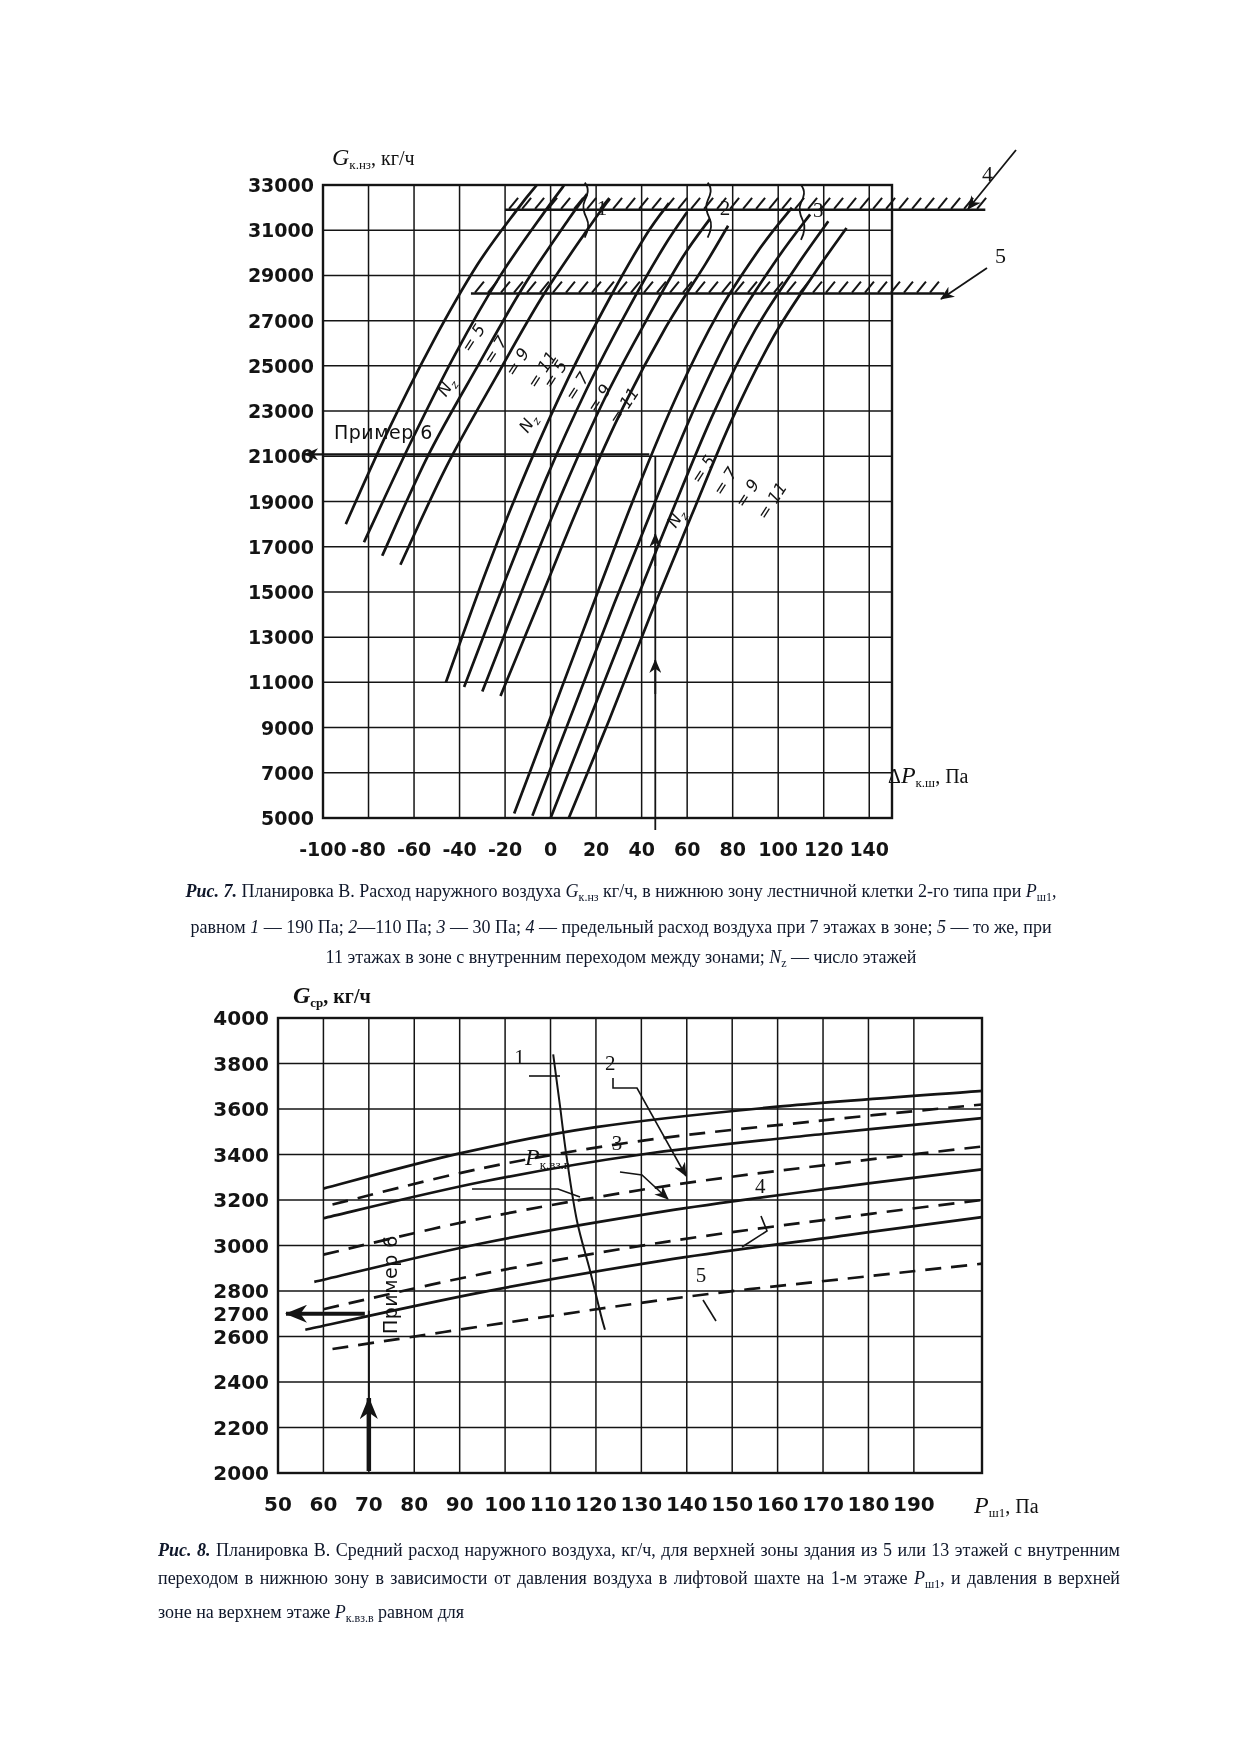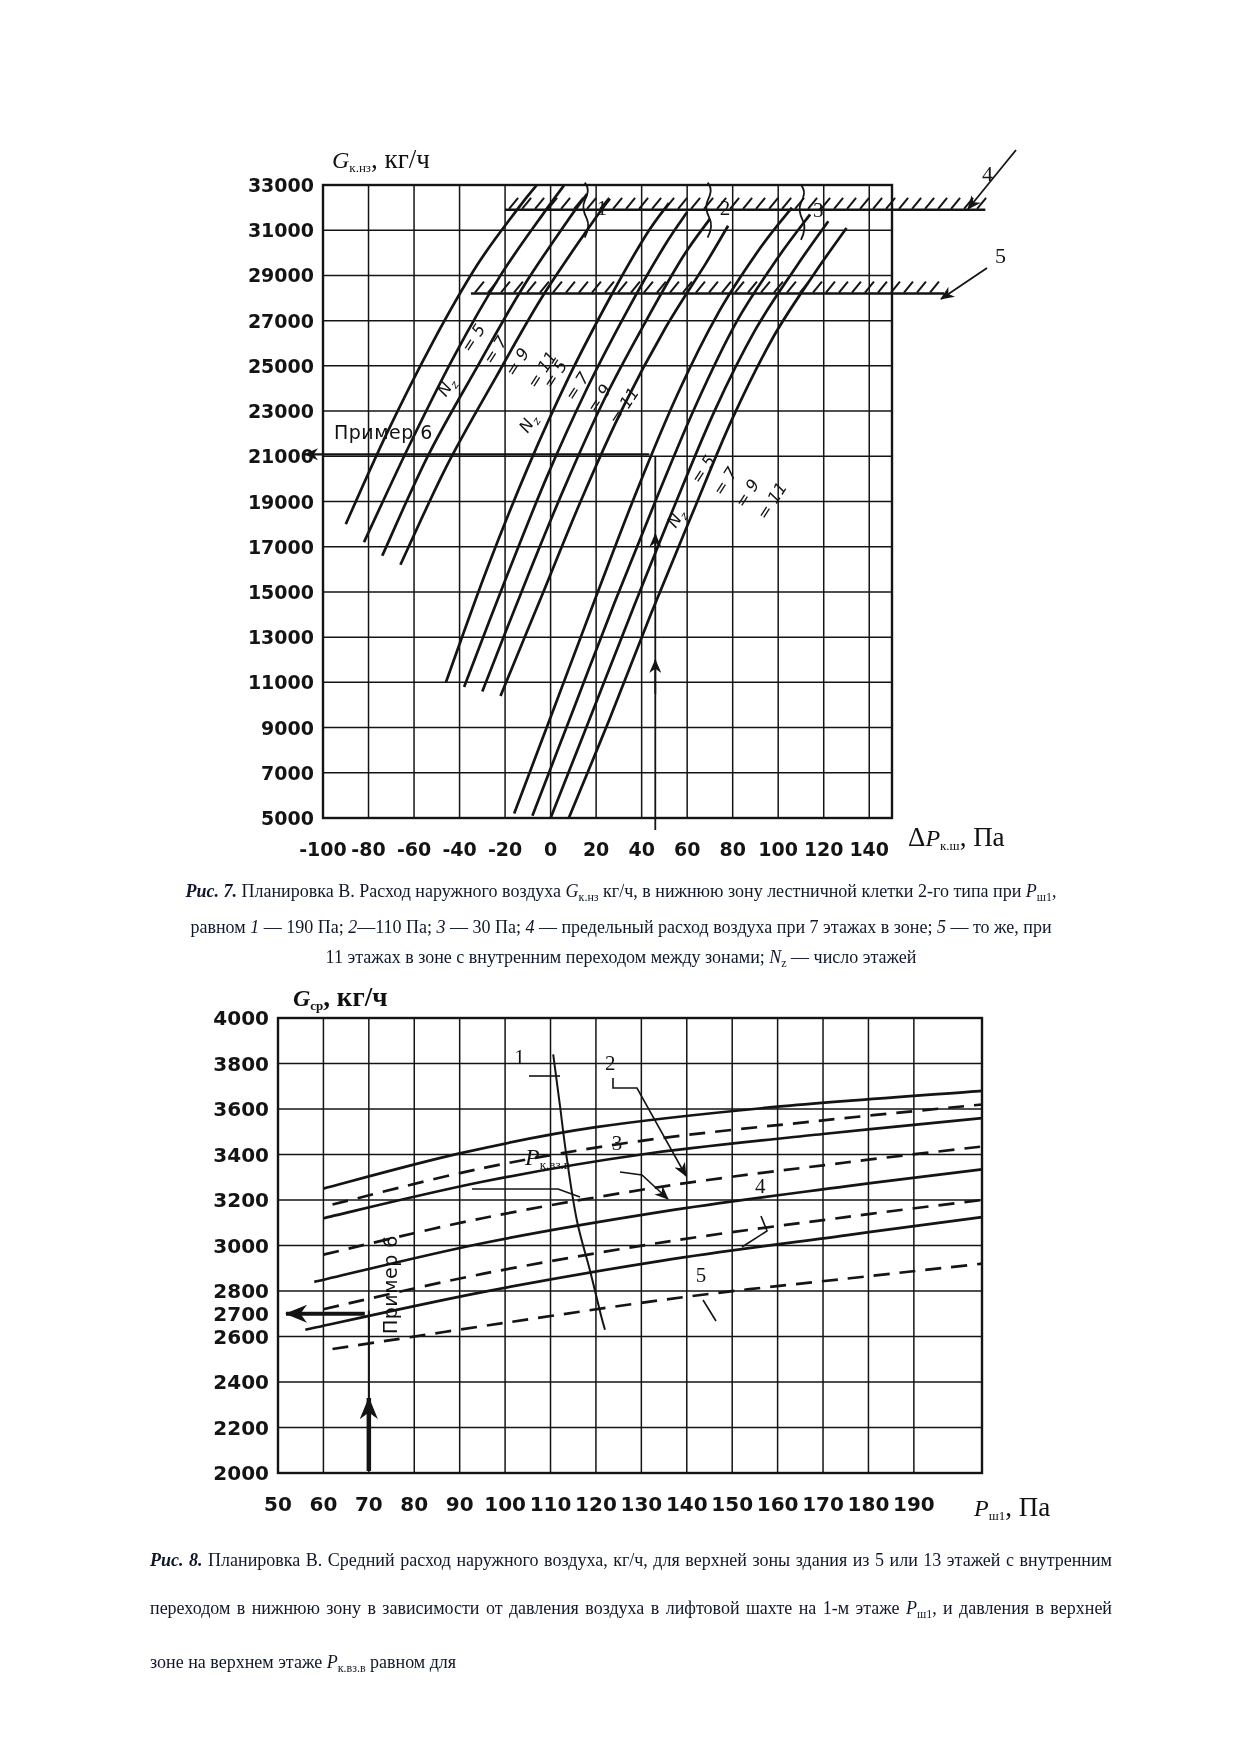--- a/index.html
+++ b/index.html
@@ -3,30 +3,30 @@
 <meta charset="utf-8">
 <style>
   html,body{margin:0;padding:0;background:#e8e8e8;}
   .page{position:relative;width:1240px;height:1755px;background:#ffffff;overflow:hidden;
         font-family:"DejaVu Sans",sans-serif;color:#111;}
   svg{position:absolute;left:0;top:0;}
   .ovl{position:absolute;white-space:nowrap;}
   .ax{font-family:"Liberation Serif",serif;font-size:21px;color:#111;}
   .ax .s-iv{font-style:italic;font-size:24px;}
   .ax .s-sub{font-size:13px;vertical-align:-0.3em;letter-spacing:0;}
-  .ax .s-n{font-size:27px;}
+  .ax .s-n{font-size:20px;}
   .ex-label{font-size:19px;font-weight:500;letter-spacing:0.5px;color:#111;}
   .rot{transform:rotate(-90deg);transform-origin:0 0;}
   .caption{position:absolute;font-family:"Liberation Serif",serif;font-size:18px;
            line-height:30px;color:#0f172a;}
   .caption .s-bi{font-weight:bold;font-style:italic;}
   .caption .s-i{font-style:italic;}
   .caption .s-sub{font-size:12px;vertical-align:-0.35em;}
   .cap-center{text-align:center;}
-  .cap-just{text-align:justify;line-height:48px;}
+  .cap-just{text-align:justify;line-height:28px;margin-left:8px;}
 </style>
 </head>
 <body>
 
 <div class="page">
 
   <svg id="cnv" width="1240" height="1755" viewBox="0 0 1240 1755">
       <defs>
         <marker id="arr" markerWidth="14" markerHeight="12" refX="13" refY="6" orient="auto" markerUnits="userSpaceOnUse">
           <path d="M0,0 L14,6 L0,12 L4.2,6 Z" fill="#141414"></path>
@@ -311,21 +311,21 @@
         </g>
         <g>
           <polyline points="368.8387096774194,1471 368.8387096774194,1398" fill="none" stroke="#141414" stroke-width="4.5" marker-end="url(#arrB)"></polyline>
           <line x1="368.8387096774194" y1="1398" x2="368.8387096774194" y2="1310.75" stroke="#141414" stroke-width="2"></line>
           <polyline points="364.8387096774194,1313.75 286,1313.75" fill="none" stroke="#141414" stroke-width="4" marker-end="url(#arrB)"></polyline>
         </g>
       </g>
     </svg>
 
   <div class="ovl ax" style="left:332px;top:144px;"><span class="s-iv">G</span><span class="s-sub">к.нз</span><span class="s-n">, кг/ч</span></div>
-  <div class="ovl ax" style="left:888px;top:822px;margin-left:20px;"><span class="s-n">Δ</span><span class="s-iv">P</span><span class="s-sub">к.ш</span><span class="s-n">, Па</span></div>
+  <div class="ovl ax" style="left:888px;top:762px;"><span class="s-n">Δ</span><span class="s-iv">P</span><span class="s-sub">к.ш</span><span class="s-n">, Па</span></div>
 
   <div class="ovl ex-label" style="left:334px;top:421px;">Пример 6</div>
 
   <div class="caption cap-center" style="left:185px;top:876px;width:872px;"><span class="s-bi">Рис. 7.</span><span class="s-n"> Планировка В. Расход наружного воздуха </span><span class="s-i">G</span><span class="s-sub">к.нз</span><span class="s-n"> кг/ч, в нижнюю зону лестничной клетки 2-го типа при </span><span class="s-i">P</span><span class="s-sub">ш1</span><span class="s-n">, равном </span><span class="s-i">1</span><span class="s-n"> — 190 Па; </span><span class="s-i">2</span><span class="s-n">—110 Па; </span><span class="s-i">3</span><span class="s-n"> — 30 Па; </span><span class="s-i">4</span><span class="s-n"> — предельный расход воздуха при 7 этажах в зоне; </span><span class="s-i">5</span><span class="s-n"> — то же, при 11 этажах в зоне с внутренним переходом между зонами; </span><span class="s-i">N</span><span class="s-sub">z</span><span class="s-n"> — число этажей</span></div>
 
   <div class="ovl ax" style="left:293px;top:982px;font-weight:bold;"><span class="s-iv">G</span><span class="s-sub">ср</span><span class="s-n">, кг/ч</span></div>
   <div class="ovl ax" style="left:974px;top:1492px;"><span class="s-iv">P</span><span class="s-sub">ш1</span><span class="s-n">, Па</span></div>
 
   <div class="ovl ax" style="left:525px;top:1144px;"><span class="s-iv">P</span><span class="s-sub">к.вз.в</span></div>
 

